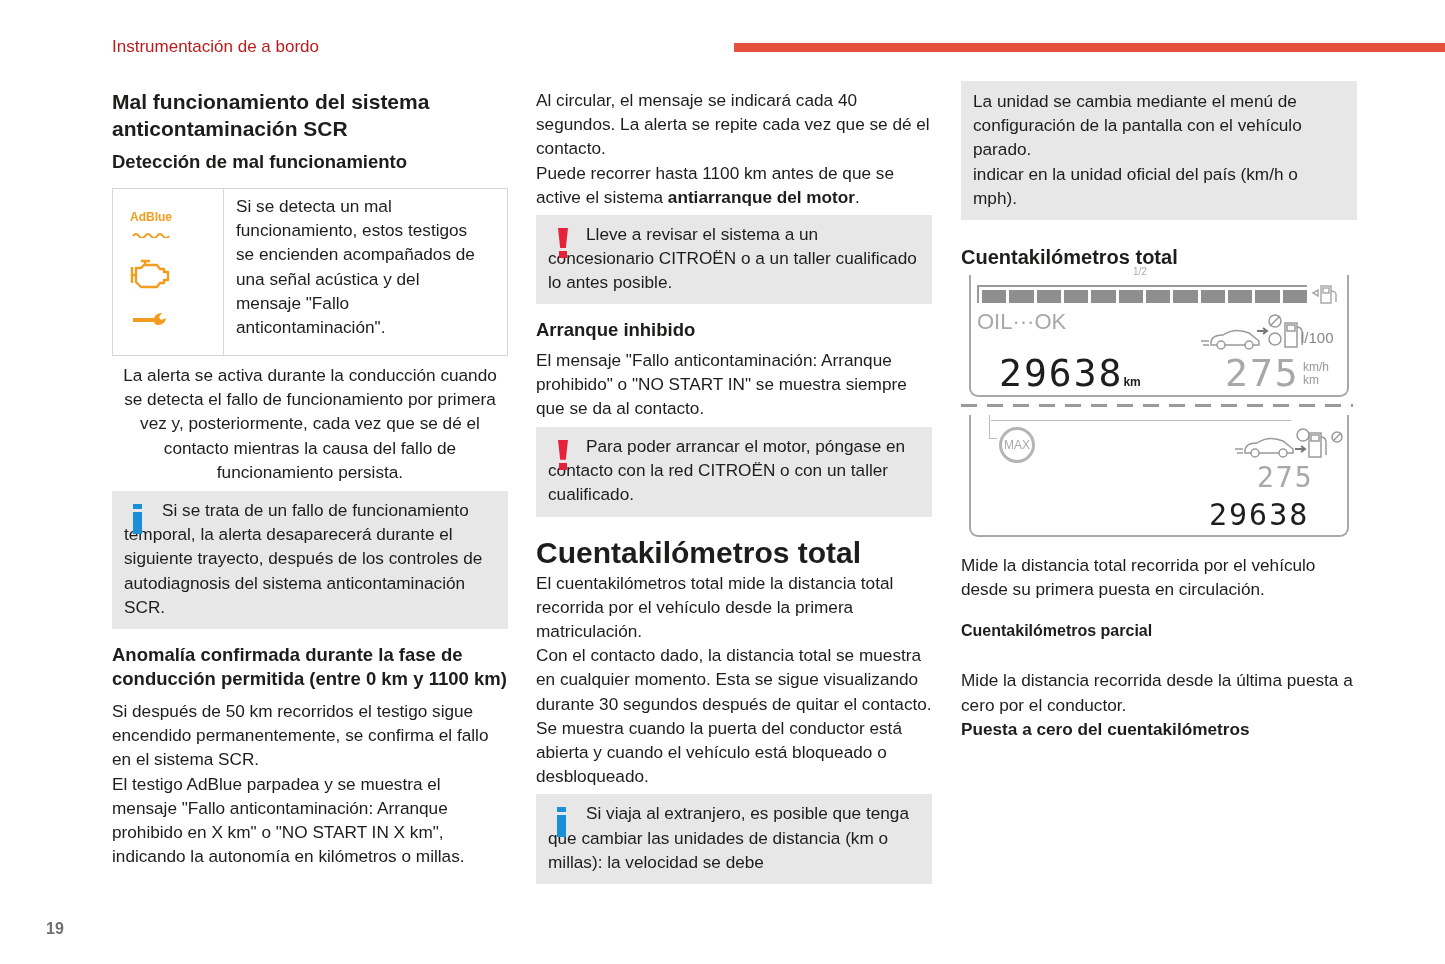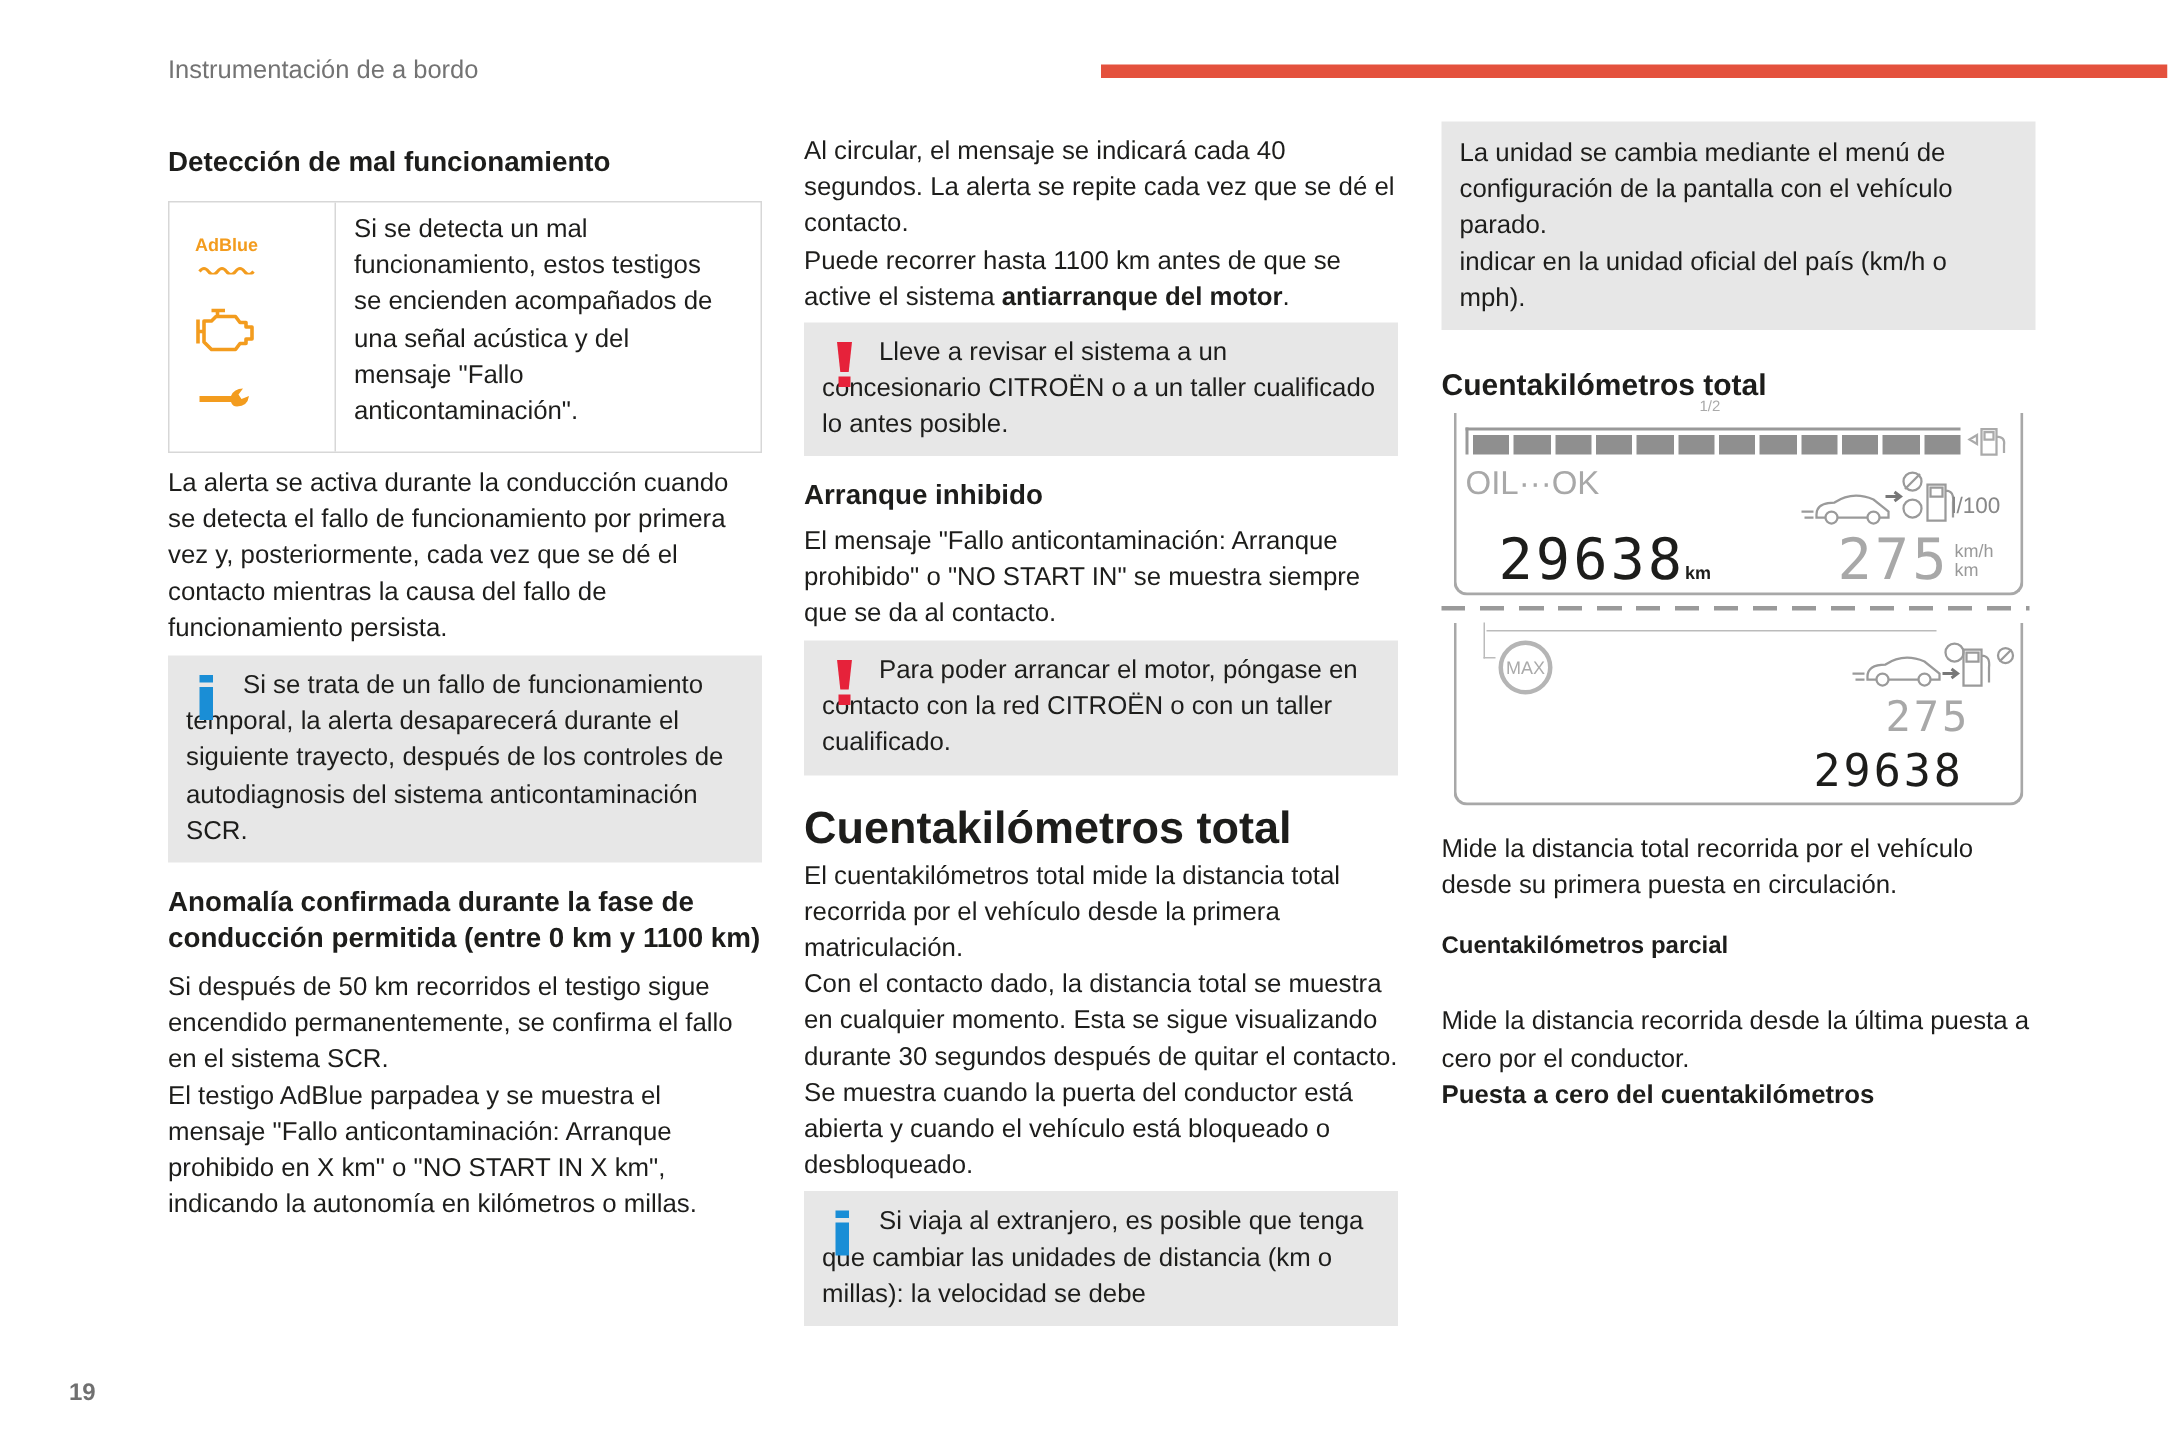--- a/index.html
+++ b/index.html
@@ -1,19 +1,19 @@
 <!DOCTYPE html>
 <html><head>
 <meta charset="utf-8">
 <style>
   * { box-sizing: border-box; margin: 0; padding: 0; }
   html, body { width: 1445px; height: 964px; background: #ffffff; overflow: hidden; }
   body { position: relative; font-family: "Liberation Sans", sans-serif; color: #1d1d1b; }
 
-  .running-head { position: absolute; left: 112px; top: 37px; font-size: 17px; color: #737373; }
+  .running-head { position: absolute; left: 112px; top: 37px; font-size: 17px; color: #b91c1c; }
   .red-rule { position: absolute; left: 734px; top: 43px; width: 711px; height: 9px; background: #e4513d; }
   .page-number { position: absolute; left: 46px; top: 920px; font-size: 16px; font-weight: bold; color: #707070; }
 
   .col { position: absolute; top: 88px; width: 396px; }
   .col1 { left: 112px; }
   .col2 { left: 536px; top: 88px; }
   .col3 { left: 961px; top: 81px; }
 
   .h2 { font-size: 21px; font-weight: bold; line-height: 27px; color: #1d1d1b; }
   .h3 { font-size: 18.5px; font-weight: bold; line-height: 24px; color: #1d1d1b; }
@@ -40,41 +40,45 @@
   .seg { font-family: "DejaVu Sans Mono", monospace; letter-spacing: 2px; }
 </style>
 </head>
 <body>
 
 <div class="running-head">Instrumentación de a bordo</div>
 <div class="red-rule"></div>
 <div class="page-number">19</div>
 
 <div class="col col1">
+  <div class="h2">
+    <div>Mal funcionamiento del sistema</div>
+    <div>anticontaminación SCR</div>
+  </div>
   <div class="h3" style="margin-top:8px;">Detección de mal funcionamiento</div>
 
   <div class="warn-table">
     <div class="icons">
       <div style="position:absolute;left:16px;top:22px;width:44px;text-align:center;">
         <div style="font-size:12px;font-weight:bold;color:#f39c1e;line-height:13px;">AdBlue</div>
         <svg width="40" height="6" viewBox="0 0 40 6">
             <path d="M2 4 Q5 0 8 4 T14 4 T20 4 T26 4 T32 4 T38 4" fill="none" stroke="#f39c1e" stroke-width="2"></path>
           </svg>
       </div>
       <svg style="position:absolute;left:16px;top:70px;" width="42" height="30" viewBox="0 0 42 30">
         <path d="M3 8 V24 M3 16 H7 M7 9 H12 L15 6 H28 L31 10 H35 V13 H39 V21 H35 V24 H31 L28 28 H12 L7 23 Z M16 6 V2 M12 2 H21" fill="none" stroke="#f39c1e" stroke-width="2.4" stroke-linejoin="round"></path>
       </svg>
       <svg style="position:absolute;left:19px;top:122px;" width="36" height="16" viewBox="0 0 36 16">
         <path d="M1 7 H22 Q24 2 30 2 L27 6 L29 9 L34 7 Q33 14 26 14 Q23 14 22 11 H1 Z" fill="#f39c1e"></path>
       </svg>
     </div>
     <div class="txt p" style="width:260px;">Si se detecta un mal funcionamiento, estos testigos se encienden acompañados de una señal acústica y del mensaje "Fallo anticontaminación".</div>
   </div>
 
-  <div class="p" style="margin-top:7px;">La alerta se activa durante la conducción cuando se detecta el fallo de funcionamiento por primera vez y, posteriormente, cada vez que se dé el contacto mientras la causa del fallo de funcionamiento persista.</div>
+  <div class="p" style="margin-top:7px;text-align:center;">La alerta se activa durante la conducción cuando se detecta el fallo de funcionamiento por primera vez y, posteriormente, cada vez que se dé el contacto mientras la causa del fallo de funcionamiento persista.</div>
 
   <div class="box" style="margin-top:7px;height:138px;">
     <div class="info-i">
         <div class="dot"></div>
         <div class="stem"></div>
       </div>
     <div class="p lead">Si se trata de un fallo de funcionamiento temporal, la alerta desaparecerá durante el siguiente trayecto, después de los controles de autodiagnosis del sistema anticontaminación SCR.</div>
   </div>
 
   <div class="h3" style="margin-top:14px;">Anomalía confirmada durante la fase de conducción permitida (entre 0 km y 1100 km)</div>

